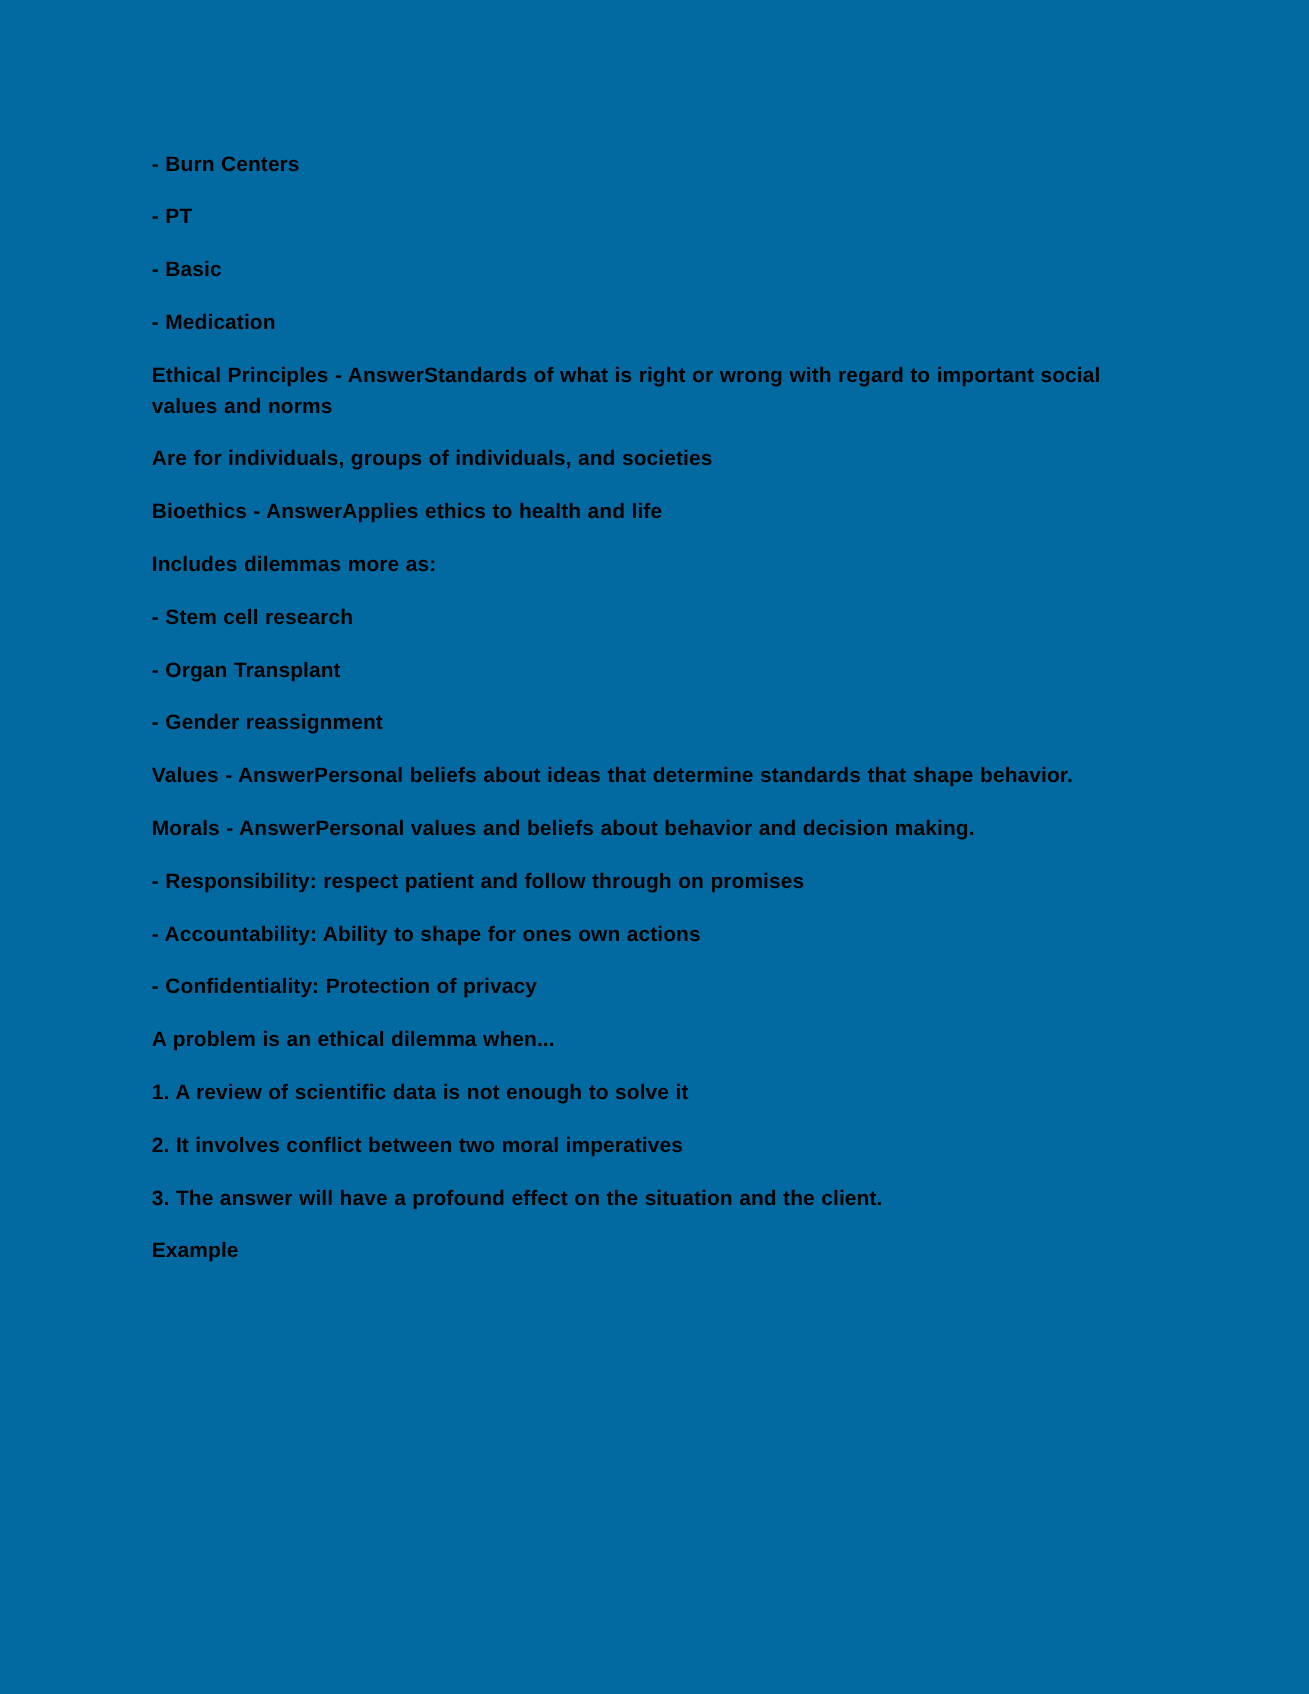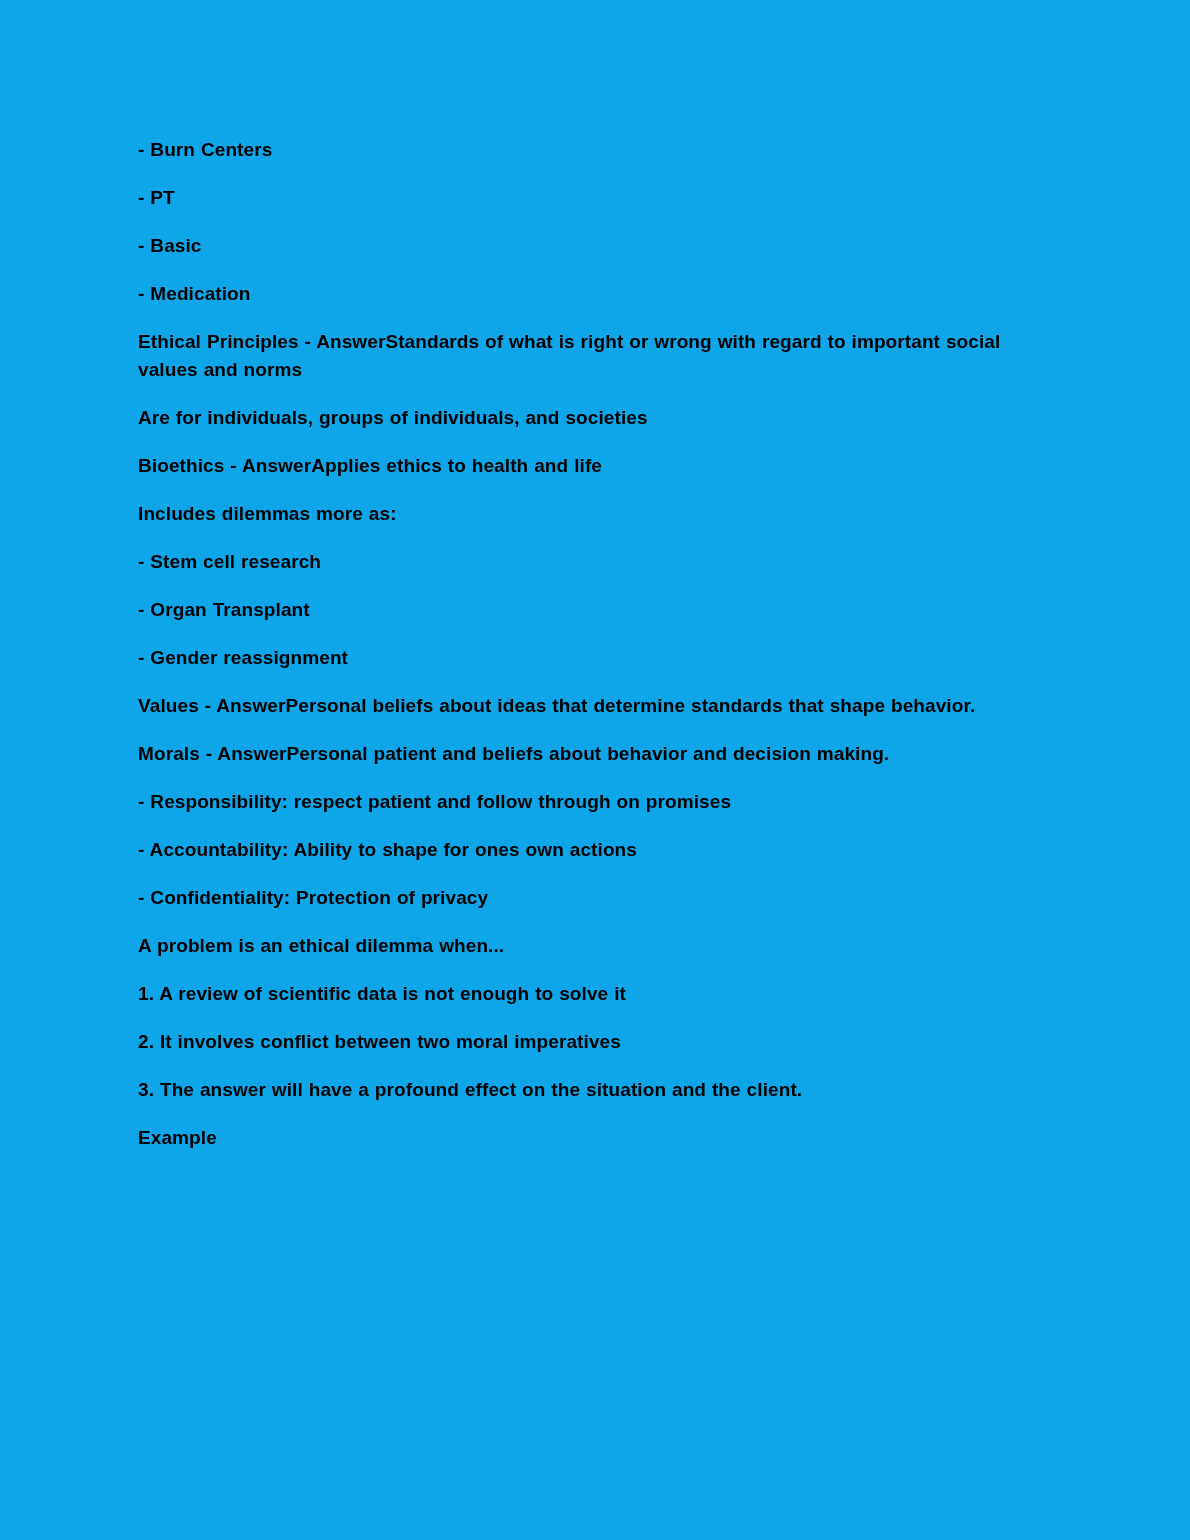--- a/index.html
+++ b/index.html
@@ -9,21 +9,21 @@
   }
   body {
     width: 1190px;
     height: 1540px;
     overflow: hidden;
   }
   .page {
     box-sizing: border-box;
     width: 1190px;
     height: 1540px;
-    background: #0ea5e9;
+    background: #0369a1;
     padding: 136px 140px 0 138px;
     font-family: "Liberation Sans", sans-serif;
     color: #000000;
   }
   .doc-paragraph {
     font-size: 19px;
     line-height: 28px;
     font-weight: 700;
     margin: 0 0 20px 0;
     letter-spacing: 0.1px;
@@ -40,21 +40,21 @@
       <p class="doc-paragraph">- Basic</p>
       <p class="doc-paragraph">- Medication</p>
       <p class="doc-paragraph">Ethical Principles - AnswerStandards of what is right or wrong with regard to important social values and norms</p>
       <p class="doc-paragraph">Are for individuals, groups of individuals, and societies</p>
       <p class="doc-paragraph">Bioethics - AnswerApplies ethics to health and life</p>
       <p class="doc-paragraph">Includes dilemmas more as:</p>
       <p class="doc-paragraph">- Stem cell research</p>
       <p class="doc-paragraph">- Organ Transplant</p>
       <p class="doc-paragraph">- Gender reassignment</p>
       <p class="doc-paragraph">Values - AnswerPersonal beliefs about ideas that determine standards that shape behavior.</p>
-      <p class="doc-paragraph">Morals - AnswerPersonal patient and beliefs about behavior and decision making.</p>
+      <p class="doc-paragraph">Morals - AnswerPersonal values and beliefs about behavior and decision making.</p>
       <p class="doc-paragraph">- Responsibility: respect patient and follow through on promises</p>
       <p class="doc-paragraph">- Accountability: Ability to shape for ones own actions</p>
       <p class="doc-paragraph">- Confidentiality: Protection of privacy</p>
       <p class="doc-paragraph">A problem is an ethical dilemma when...</p>
       <p class="doc-paragraph">1. A review of scientific data is not enough to solve it</p>
       <p class="doc-paragraph">2. It involves conflict between two moral imperatives</p>
       <p class="doc-paragraph">3. The answer will have a profound effect on the situation and the client.</p>
       <p class="doc-paragraph">Example</p>
     </div>
 </div>

